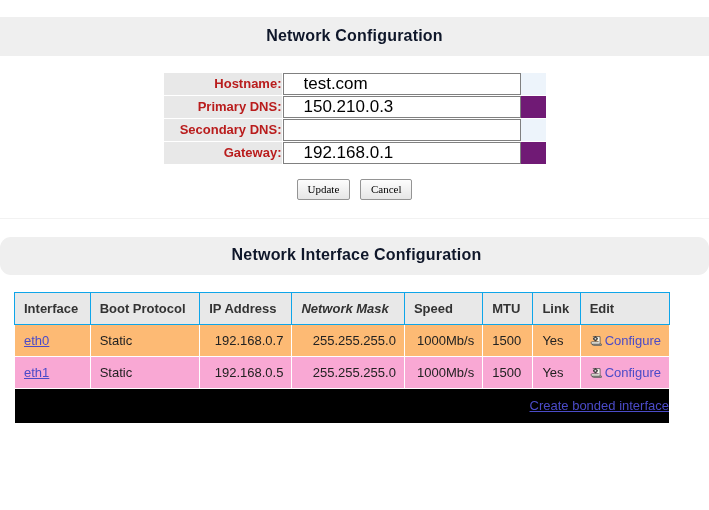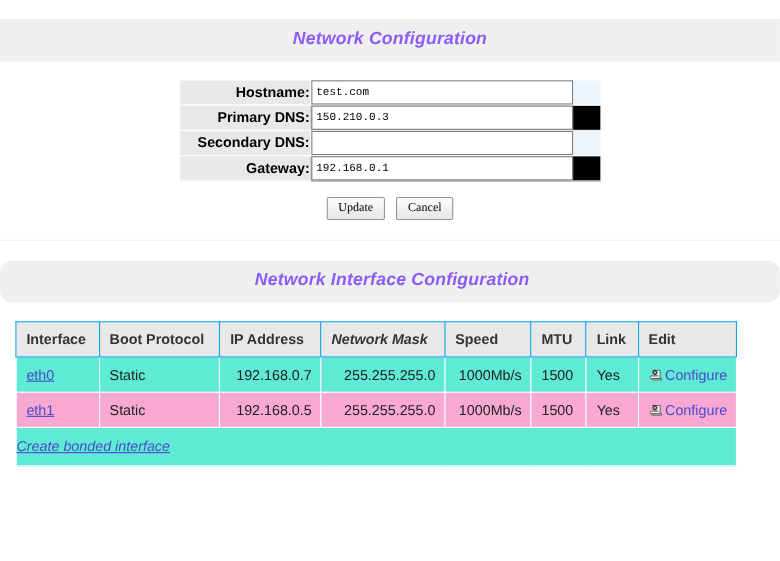--- a/index.html
+++ b/index.html
@@ -18,24 +18,23 @@
     background: #ffffff;
   }
 
   
   .section-bar {
     width: 100%;
     background: #efefef;
     text-align: center;
     font-weight: bold;
     font-size: 16px;
-    color: #8b5cf6;
+    color: #0f172a;
     letter-spacing: 0.2px;
     box-sizing: border-box;
-    font-style: italic;
   }
   #network-config-bar { margin-top: 17px; padding: 10px 0 11px 0; }
   #network-iface-bar  { margin-top: 18px; padding: 9px 0 11px 4px; border-radius: 11px; }
 
   .rule {
     border: 0;
     border-top: 1px solid #f2f2f2;
     margin: 0;
     height: 0;
   }
@@ -53,42 +52,42 @@
   table.cfgform td {
     padding: 0;
     border: 1px solid #ffffff;
   }
   td.lbl {
     background: #e8e8e8;
     text-align: right;
     vertical-align: middle;
     font-weight: bold;
     font-size: 13px;
-    color: #000000;
+    color: #b91c1c;
     padding: 8px 9px 8px 8px;
     width: 118px;
     line-height: 1.25;
   }
   td.fld {
     vertical-align: middle;
     padding: 7px 10px 7px 8px;
   }
   tr.rowA td.fld { background: #edf4fb; }
-  tr.rowB td.fld { background: #000000; }
+  tr.rowB td.fld { background: #701a75; }
 
   input.text {
     box-sizing: border-box;
     width: 238px;
     height: 22px;
     border: 1px solid #808080;
     background: #ffffff;
-    font-family: Liberation Mono, monospace;
-    font-size: 10px;
+    font-family: Liberation Sans, sans-serif;
+    font-size: 17px;
     color: #000000;
-    padding: 1px 4px;
+    padding: 1px 20px;
     outline: none;
   }
 
   
   .btn-row {
     text-align: center;
     margin-top: 14px;
   }
   button.btn {
     font-family: Liberation Serif, serif;
@@ -117,21 +116,21 @@
     padding: 8px 8px 8px 9px;
     border: 1px solid #0ea5e9;
     white-space: nowrap;
   }
   table.iface td {
     padding: 8px 8px 8px 9px;
     border: 1px solid #ffffff;
     color: #222222;
     white-space: nowrap;
   }
-  tr.dataA td { background: #5eead4; }
+  tr.dataA td { background: #fdba74; }
   tr.dataB td { background: #f9a8d4; }
   td.num { text-align: right; }
   td.editcell { padding-left: 8px; }
 
   a.lnk {
     color: #4b4bc8;
     text-decoration: underline;
   }
   a.cfglnk {
     color: #4b4bc8;
@@ -141,25 +140,24 @@
 
   .scroll-icon {
     display: inline-block;
     width: 14px;
     height: 14px;
     vertical-align: -3px;
     margin-right: 1px;
   }
 
   tr.footrow td {
-    background: #5eead4;
-    text-align: left;
+    background: #000000;
+    text-align: right;
     padding: 9px 0 10px 0;
     border: 1px solid #ffffff;
-    font-style: italic;
   }
   tr.footrow a { color: #4b4bc8; text-decoration: underline; }
 </style>
 </head>
 <body>
 
 <div class="page">
 
   <div class="section-bar" id="network-config-bar">Network Configuration</div>
 

